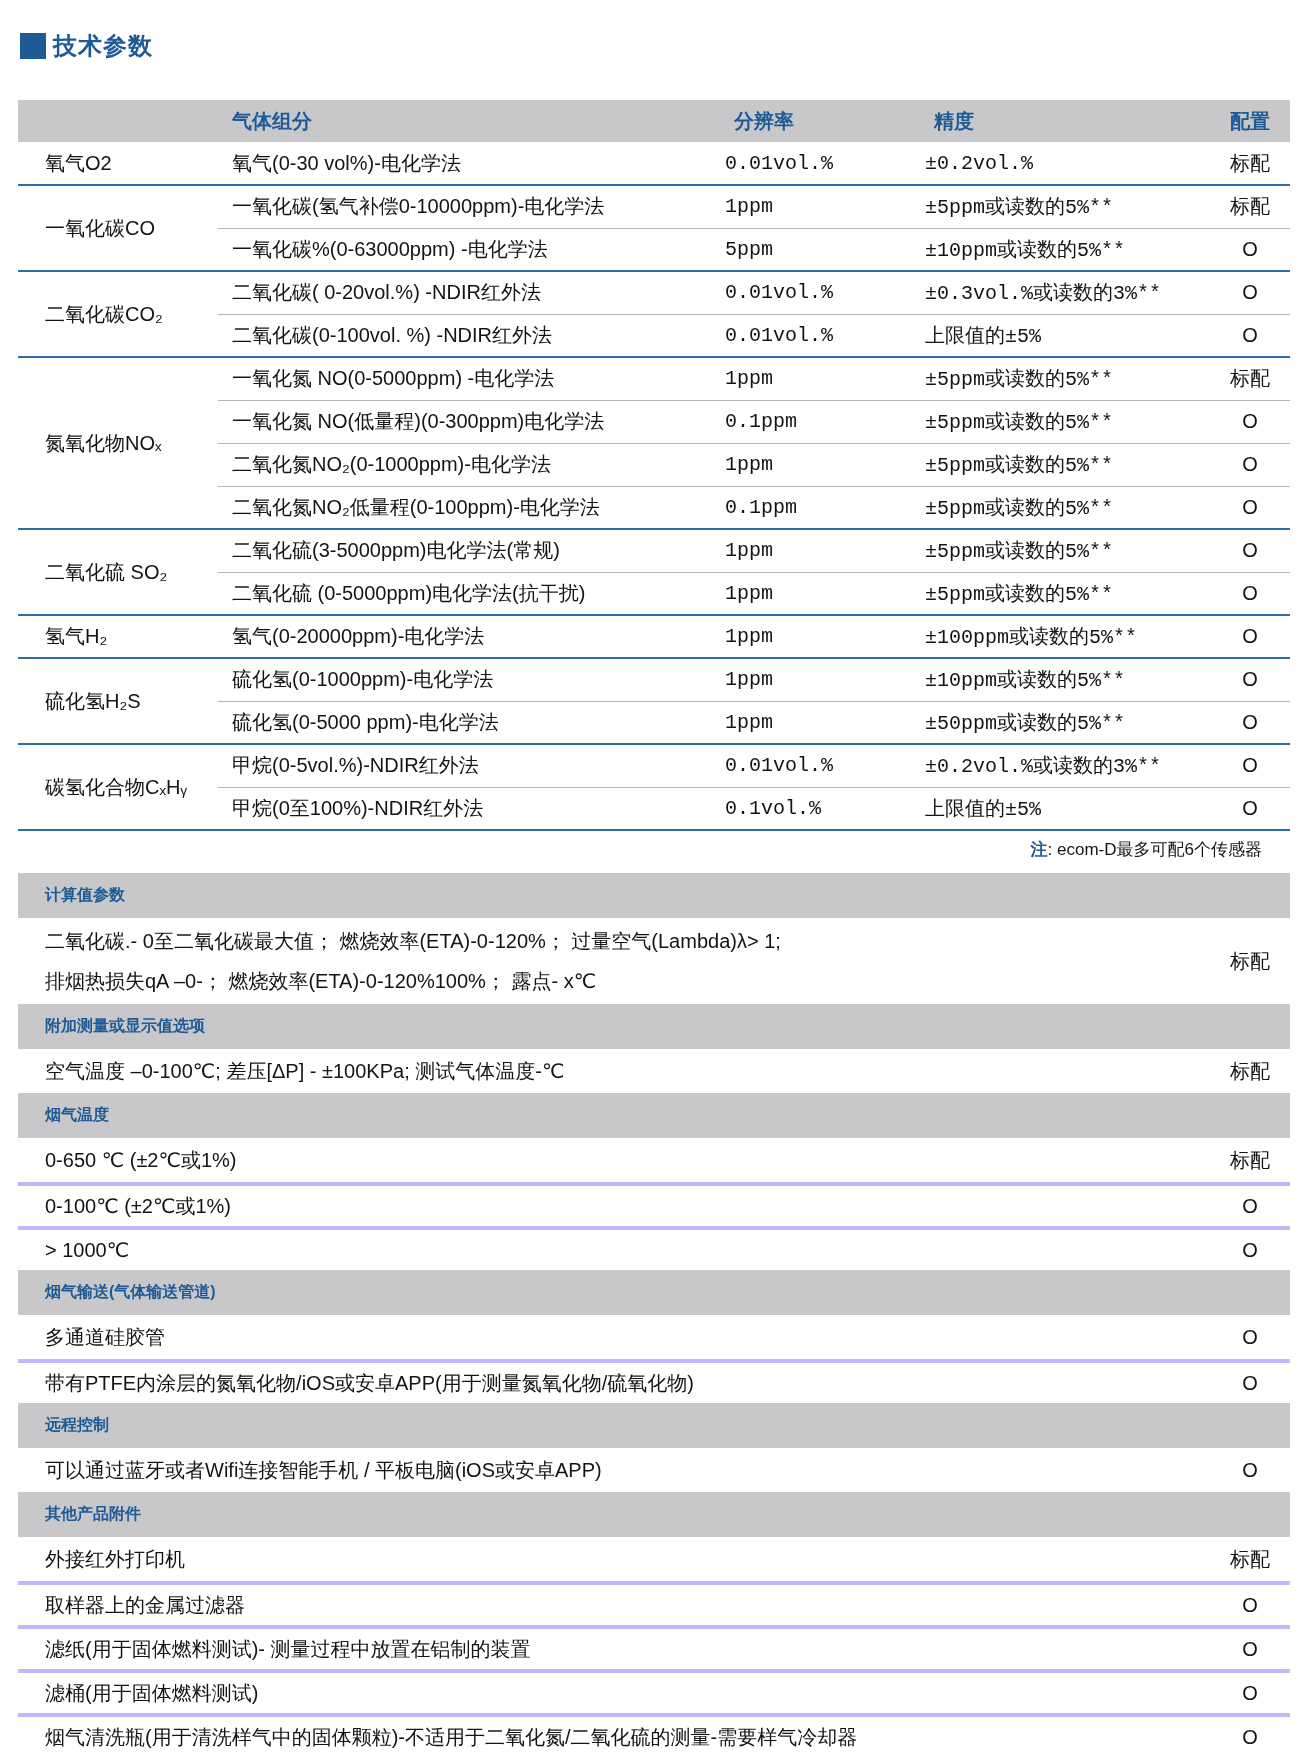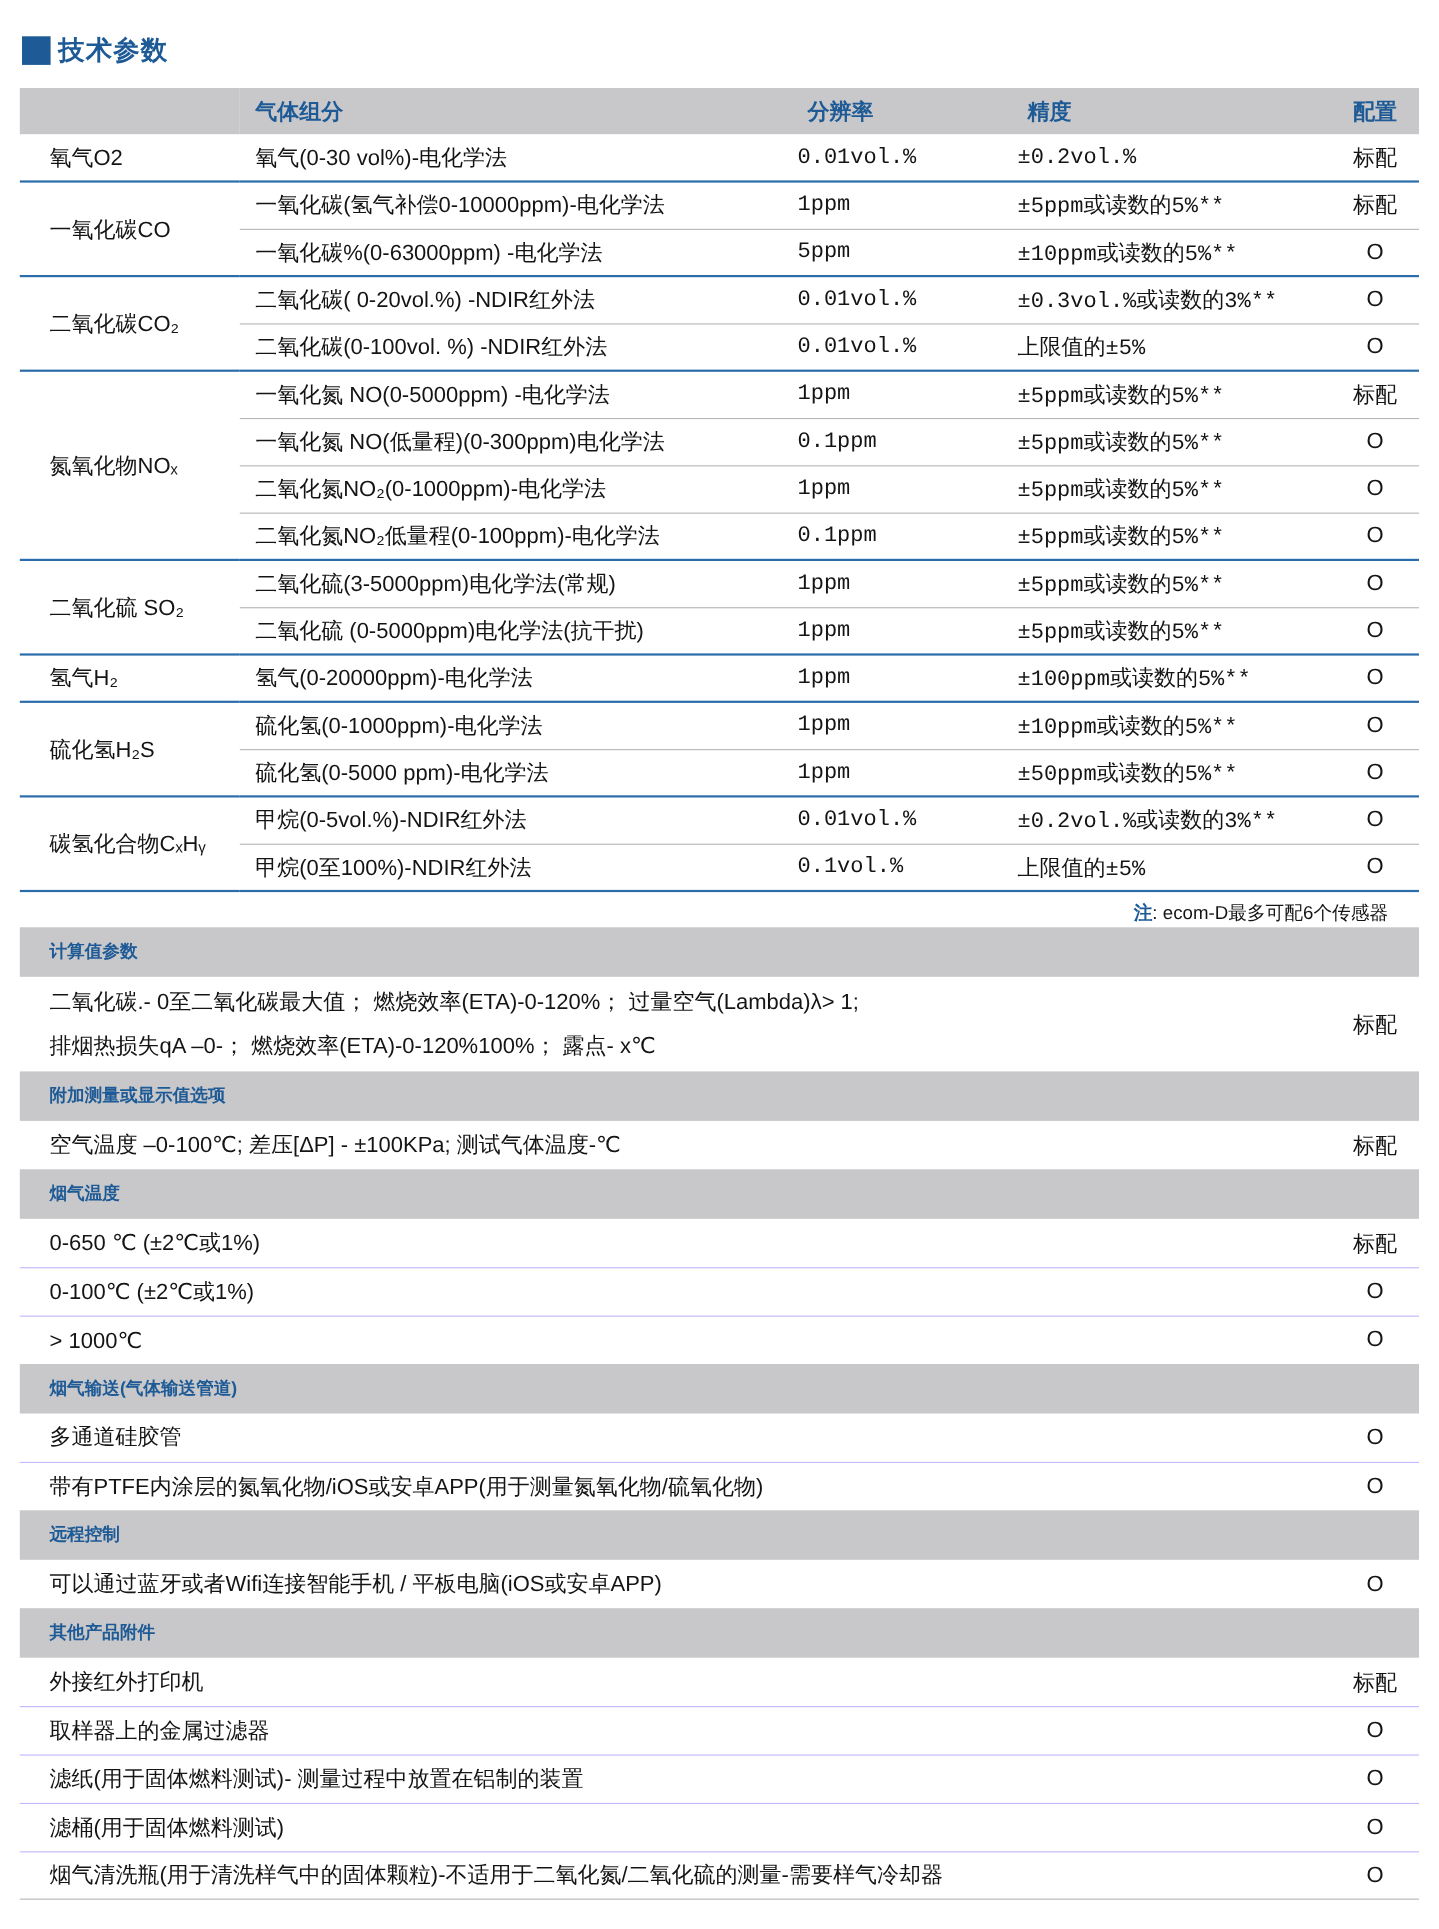--- a/index.html
+++ b/index.html
@@ -10,48 +10,48 @@
     color:#141414;
   }
   .page { width:1308px; height:1754px; padding:0 18px; }
 
   
   .title-bar { display:flex; align-items:center; gap:7px; padding-top:30px; margin-left:2px; }
   .title-square { width:26px; height:26px; background:#1d5a96; }
   .title-text { font-size:24px; font-weight:bold; color:#1d5a96; letter-spacing:1px; }
 
   
-  table.gas-table { width:1272px; margin-top:18px; border-collapse:collapse; table-layout:fixed;
+  table.gas-table { width:1272px; margin-top:38px; border-collapse:collapse; table-layout:fixed;
                     border-bottom:2px solid #2b6cab; }
   col.c-cat { width:200px; } col.c-gas { width:502px; } col.c-res { width:200px; }
   col.c-acc { width:290px; } col.c-cfg { width:80px; }
   .gas-table thead th {
     background:#c8c8ca; color:#1d5a96; font-size:20px; font-weight:bold;
     height:42px; text-align:left; padding-left:14px; vertical-align:middle;
   }
   .gas-table thead th.cfg { text-align:center; padding-left:0; }
   .gas-table td { height:43px; vertical-align:middle; font-size:20px; padding-left:14px; }
   .gas-table td.cat { padding-left:27px; font-size:20px; }
   .gas-table td.res, .gas-table td.acc { padding-left:5px;font-family:Liberation Mono, monospace; }
   .gas-table td.cfg { text-align:center; padding-left:0; }
   .gas-table tbody { border-top:2px solid #2b6cab; }
   .gas-table tbody.first { border-top:none; }
   .gas-table tbody tr + tr td { border-top:1px solid #b5b5b8; }
 
   
-  .note { width:1272px; height:32px; line-height:38px; text-align:right; padding-right:28px; font-size:17px; }
+  .note { width:1272px; height:42px; line-height:38px; text-align:right; padding-right:28px; font-size:17px; }
   .note-label { color:#1d5a96; font-weight:bold; }
 
   
   .section { width:1272px; }
   .sec-bar { height:45px; background:#c8c8ca; display:flex; align-items:center; padding-left:27px; }
   .sec-title { color:#1d5a96; font-size:16px; font-weight:bold; }
   .sec-row { min-height:44px; display:flex; align-items:center; padding-left:27px; }
   .sec-row.tall { min-height:86px; }
-  .sec-row + .sec-row { border-top:1px solid #c4b5fd; }
+  .sec-row + .sec-row { border-top:4px solid #c4b5fd; }
   .sec-text { font-size:20px; white-space:pre-line; line-height:40px; }
   .sec-cfg { margin-left:auto; width:80px; text-align:center; font-size:20px; flex:none; }
   .section:last-child .sec-row:last-child { border-bottom:1px solid #b5b5b8; }
 </style>
 </head>
 <body>
 
 <div class="page">
 
   <div class="title-bar">

